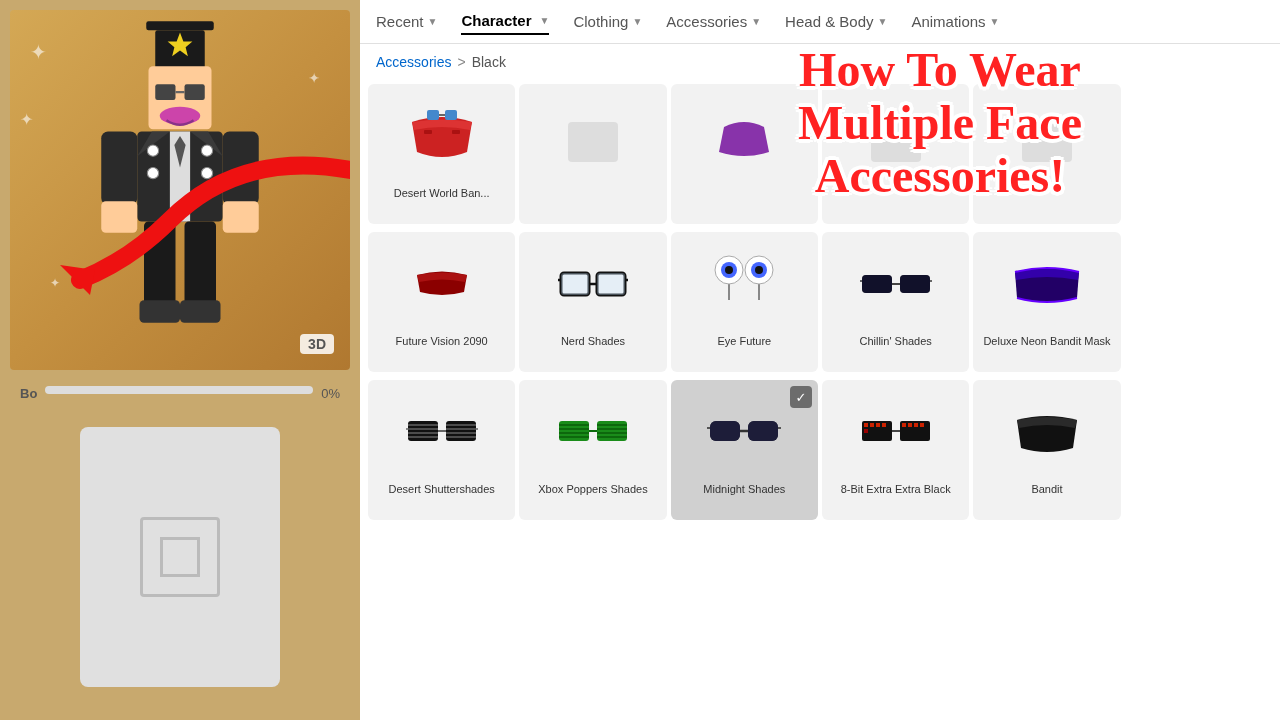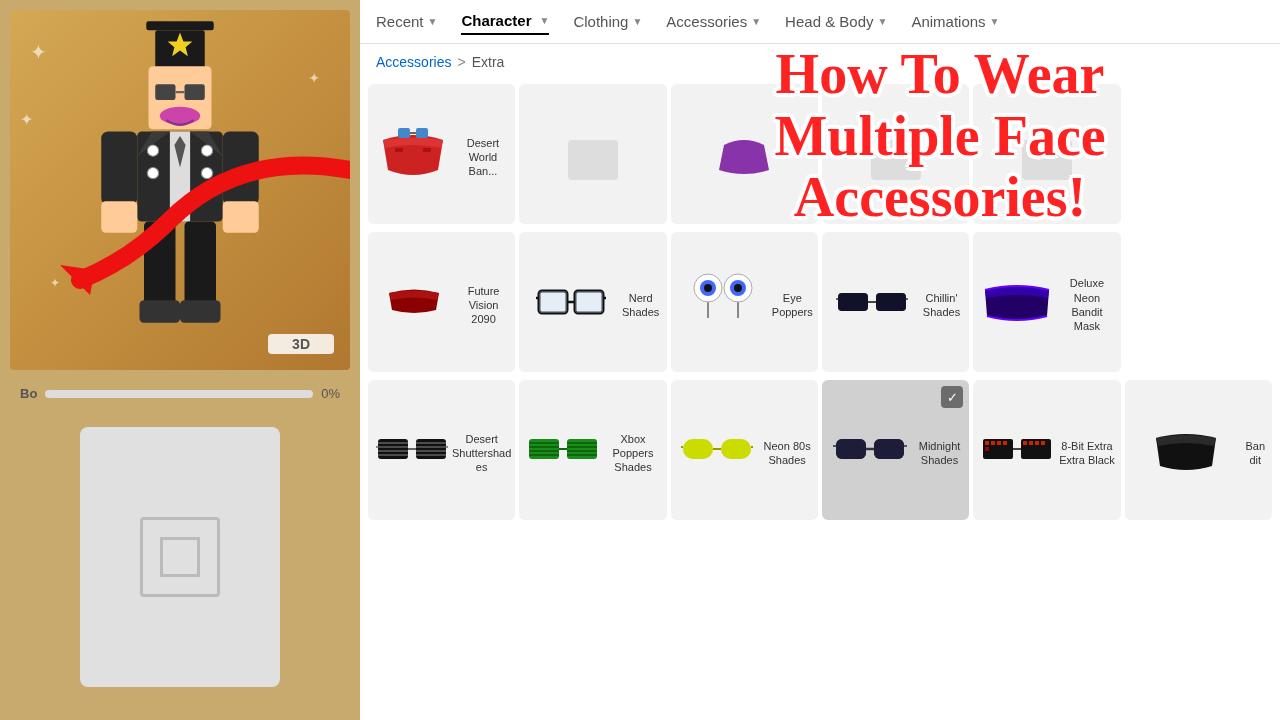--- a/index.html
+++ b/index.html
@@ -51,31 +51,31 @@
       width: 100%;
       height: 100%;
     }
 
     .badge-3d {
       position: absolute;
       bottom: 16px;
       right: 16px;
       background: rgba(255,255,255,0.85);
       border-radius: 4px;
-      padding: 2px 24px;
+      padding: 2px 8px;
       font-size: 14px;
       font-weight: bold;
       color: #555;
     }
 
     .progress-bar-area {
       width: 340px;
       padding: 6px 10px;
       display: flex;
-      align-items: center;
+      align-items: flex-start;
       gap: 8px;
     }
 
     .avatar-label {
       font-size: 13px;
       color: #555;
       font-weight: bold;
     }
 
     .progress-percent {
@@ -199,21 +199,21 @@
       gap: 4px;
       padding: 4px 8px;
       overflow-y: auto;
     }
 
     .item-cell {
       background: #f2f2f2;
       border-radius: 6px;
       padding: 8px 4px 6px;
       display: flex;
-      flex-direction: row;
+      flex-direction: column;
       align-items: center;
       cursor: pointer;
       position: relative;
       min-height: 140px;
     }
 
     .item-cell.selected {
       background: #d0d0d0;
     }
 
@@ -256,21 +256,21 @@
       top: 44px;
       left: 240px;
       width: 680px;
       z-index: 10;
       pointer-events: none;
       user-select: none;
     }
 
     .overlay-title-text {
       font-family: 'Comic Sans MS', 'Chalkboard SE', cursive;
-      font-size: 56px;
+      font-size: 48px;
       font-weight: 900;
       color: #ff2222;
       text-shadow:
         -3px -3px 0 #fff,
         3px -3px 0 #fff,
         -3px 3px 0 #fff,
         3px 3px 0 #fff,
         -4px 0 0 #fff,
         4px 0 0 #fff,
         0 -4px 0 #fff,
@@ -403,21 +403,21 @@
       </a>
       <a class="nav-item">
         <span>Animations</span>
         <span class="nav-chevron">▼</span>
       </a>
     </nav>
 
     <div class="breadcrumb">
       <a class="breadcrumb-link">Accessories</a>
       <span class="breadcrumb-separator">&gt;</span>
-      <span>Extra</span>
+      <span>Black</span>
     </div>
 
     <div class="items-grid" style="margin-bottom:0;">
 
       <div class="item-cell">
         <div class="item-img-area">
           <svg viewBox="0 0 80 70" width="80" height="70" xmlns="http://www.w3.org/2000/svg">
 
             <path d="M10,20 Q40,10 70,20 L65,50 Q40,60 15,50 Z" fill="#cc2222"></path>
             <path d="M10,20 Q40,15 70,20 L68,28 Q40,22 12,28 Z" fill="#dd3333"></path>
@@ -509,21 +509,21 @@
             <line x1="25" y1="50" x2="25" y2="25" stroke="#888" stroke-width="2"></line>
             <line x1="55" y1="50" x2="55" y2="25" stroke="#888" stroke-width="2"></line>
             <circle cx="25" cy="20" r="14" fill="white" stroke="#aaa" stroke-width="1"></circle>
             <circle cx="55" cy="20" r="14" fill="white" stroke="#aaa" stroke-width="1"></circle>
             <circle cx="25" cy="20" r="8" fill="#4466ff"></circle>
             <circle cx="55" cy="20" r="8" fill="#4466ff"></circle>
             <circle cx="25" cy="20" r="4" fill="#111"></circle>
             <circle cx="55" cy="20" r="4" fill="#111"></circle>
           </svg>
         </div>
-        <div class="item-name">Eye Poppers</div>
+        <div class="item-name">Eye Future</div>
       </div>
 
       <div class="item-cell">
         <div class="item-img-area">
           <svg viewBox="0 0 80 60" width="80" height="60" xmlns="http://www.w3.org/2000/svg">
 
             <rect x="6" y="20" width="30" height="18" fill="#222" rx="4"></rect>
             <rect x="44" y="20" width="30" height="18" fill="#222" rx="4"></rect>
             <line x1="36" y1="29" x2="44" y2="29" stroke="#444" stroke-width="2"></line>
             <line x1="4" y1="26" x2="6" y2="26" stroke="#666" stroke-width="2"></line>
@@ -588,35 +588,20 @@
             <line x1="44" y1="22" x2="74" y2="22" stroke="#0a5c0a" stroke-width="1.5"></line>
             <line x1="44" y1="26" x2="74" y2="26" stroke="#0a5c0a" stroke-width="1.5"></line>
             <line x1="44" y1="30" x2="74" y2="30" stroke="#0a5c0a" stroke-width="1.5"></line>
             <line x1="44" y1="34" x2="74" y2="34" stroke="#0a5c0a" stroke-width="1.5"></line>
             <line x1="36" y1="28" x2="44" y2="28" stroke="#0d6b0d" stroke-width="2"></line>
           </svg>
         </div>
         <div class="item-name">Xbox Poppers Shades</div>
       </div>
 
-      <div class="item-cell">
-        <div class="item-img-area">
-          <svg viewBox="0 0 80 60" width="80" height="60" xmlns="http://www.w3.org/2000/svg">
-
-            <rect x="6" y="18" width="30" height="20" fill="#ccdd00" rx="10"></rect>
-            <rect x="44" y="18" width="30" height="20" fill="#ccdd00" rx="10"></rect>
-            <line x1="36" y1="28" x2="44" y2="28" stroke="#999900" stroke-width="2"></line>
-            <line x1="4" y1="26" x2="6" y2="26" stroke="#999900" stroke-width="2"></line>
-            <line x1="74" y1="26" x2="76" y2="26" stroke="#999900" stroke-width="2"></line>
-            <rect x="6" y="18" width="30" height="20" fill="rgba(200,220,0,0.4)" rx="10"></rect>
-            <rect x="44" y="18" width="30" height="20" fill="rgba(200,220,0,0.4)" rx="10"></rect>
-          </svg>
-        </div>
-        <div class="item-name">Neon 80s Shades</div>
-      </div>
 
       <div class="item-cell selected">
         <div class="item-img-area">
           <svg viewBox="0 0 80 60" width="80" height="60" xmlns="http://www.w3.org/2000/svg">
 
             <rect x="6" y="18" width="30" height="20" fill="#1a1a2e" rx="6"></rect>
             <rect x="44" y="18" width="30" height="20" fill="#1a1a2e" rx="6"></rect>
             <rect x="6" y="18" width="30" height="20" fill="rgba(30,30,60,0.8)" rx="6"></rect>
             <rect x="44" y="18" width="30" height="20" fill="rgba(30,30,60,0.8)" rx="6"></rect>
             <line x1="36" y1="28" x2="44" y2="28" stroke="#333" stroke-width="2.5"></line>

